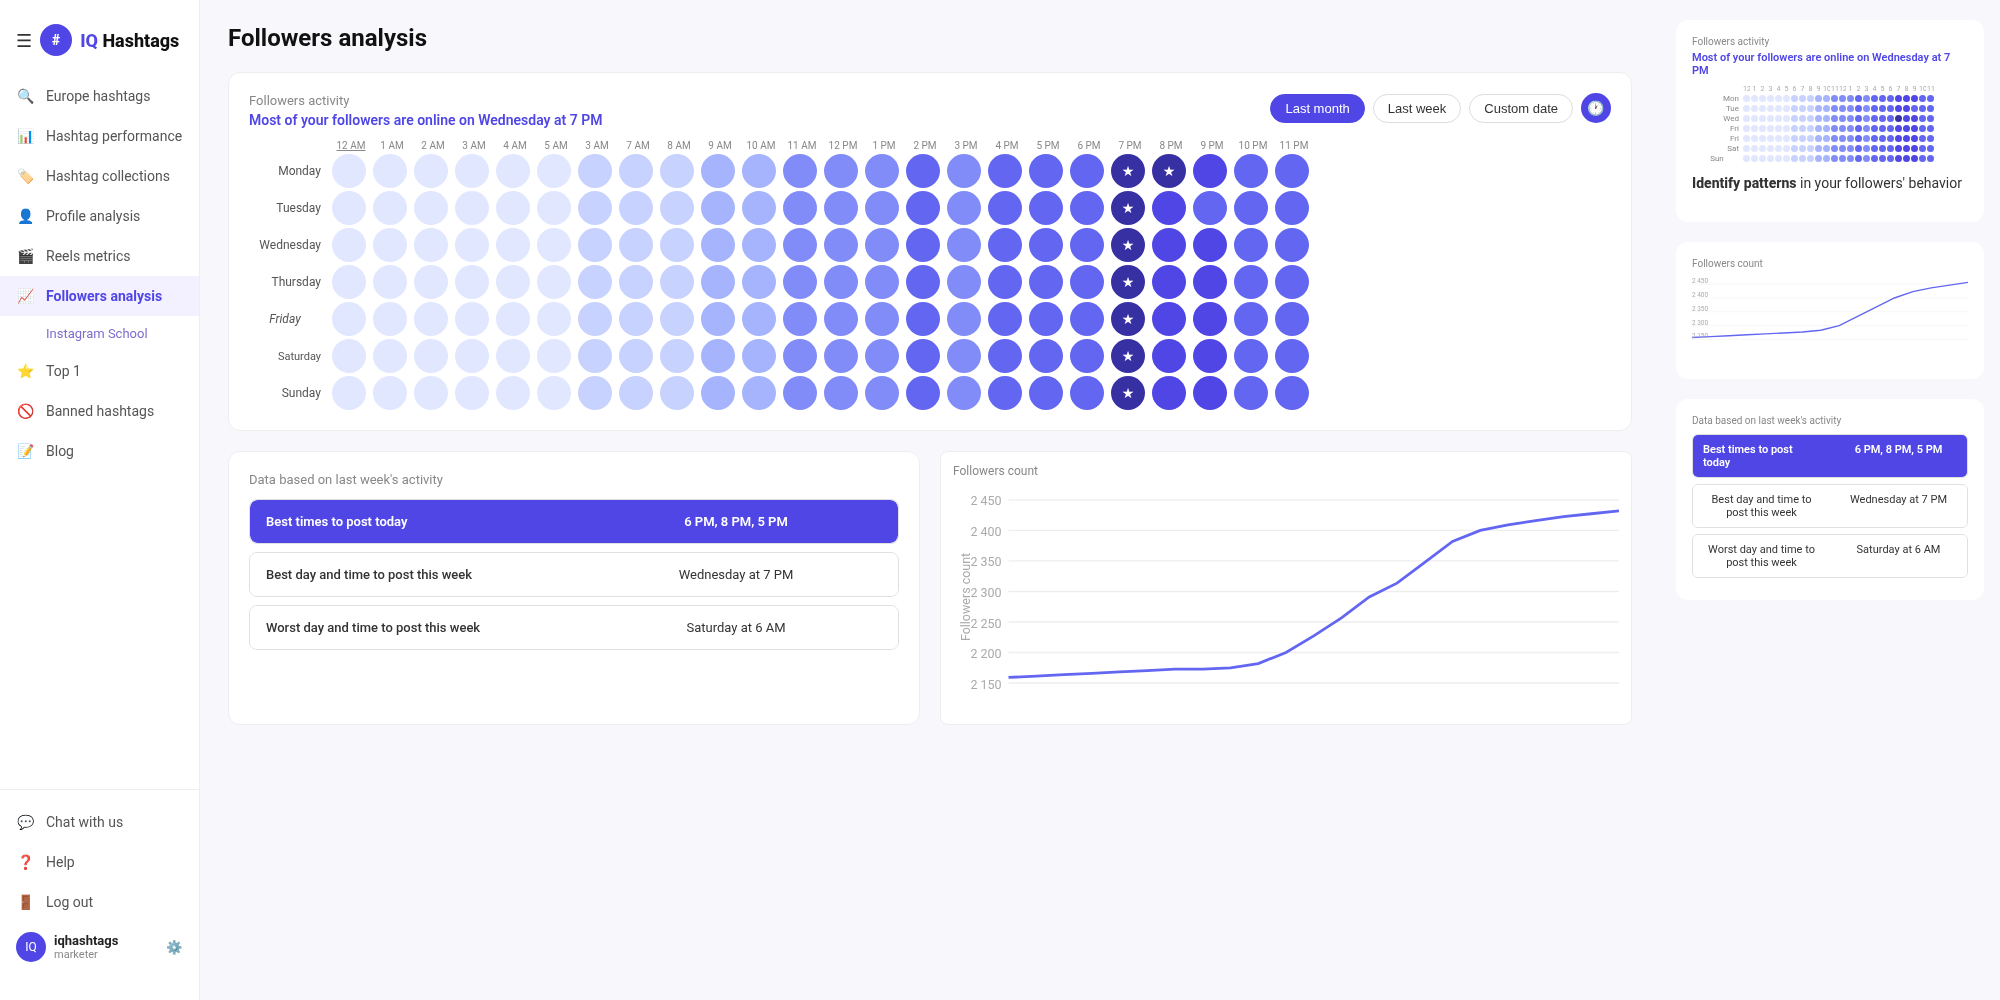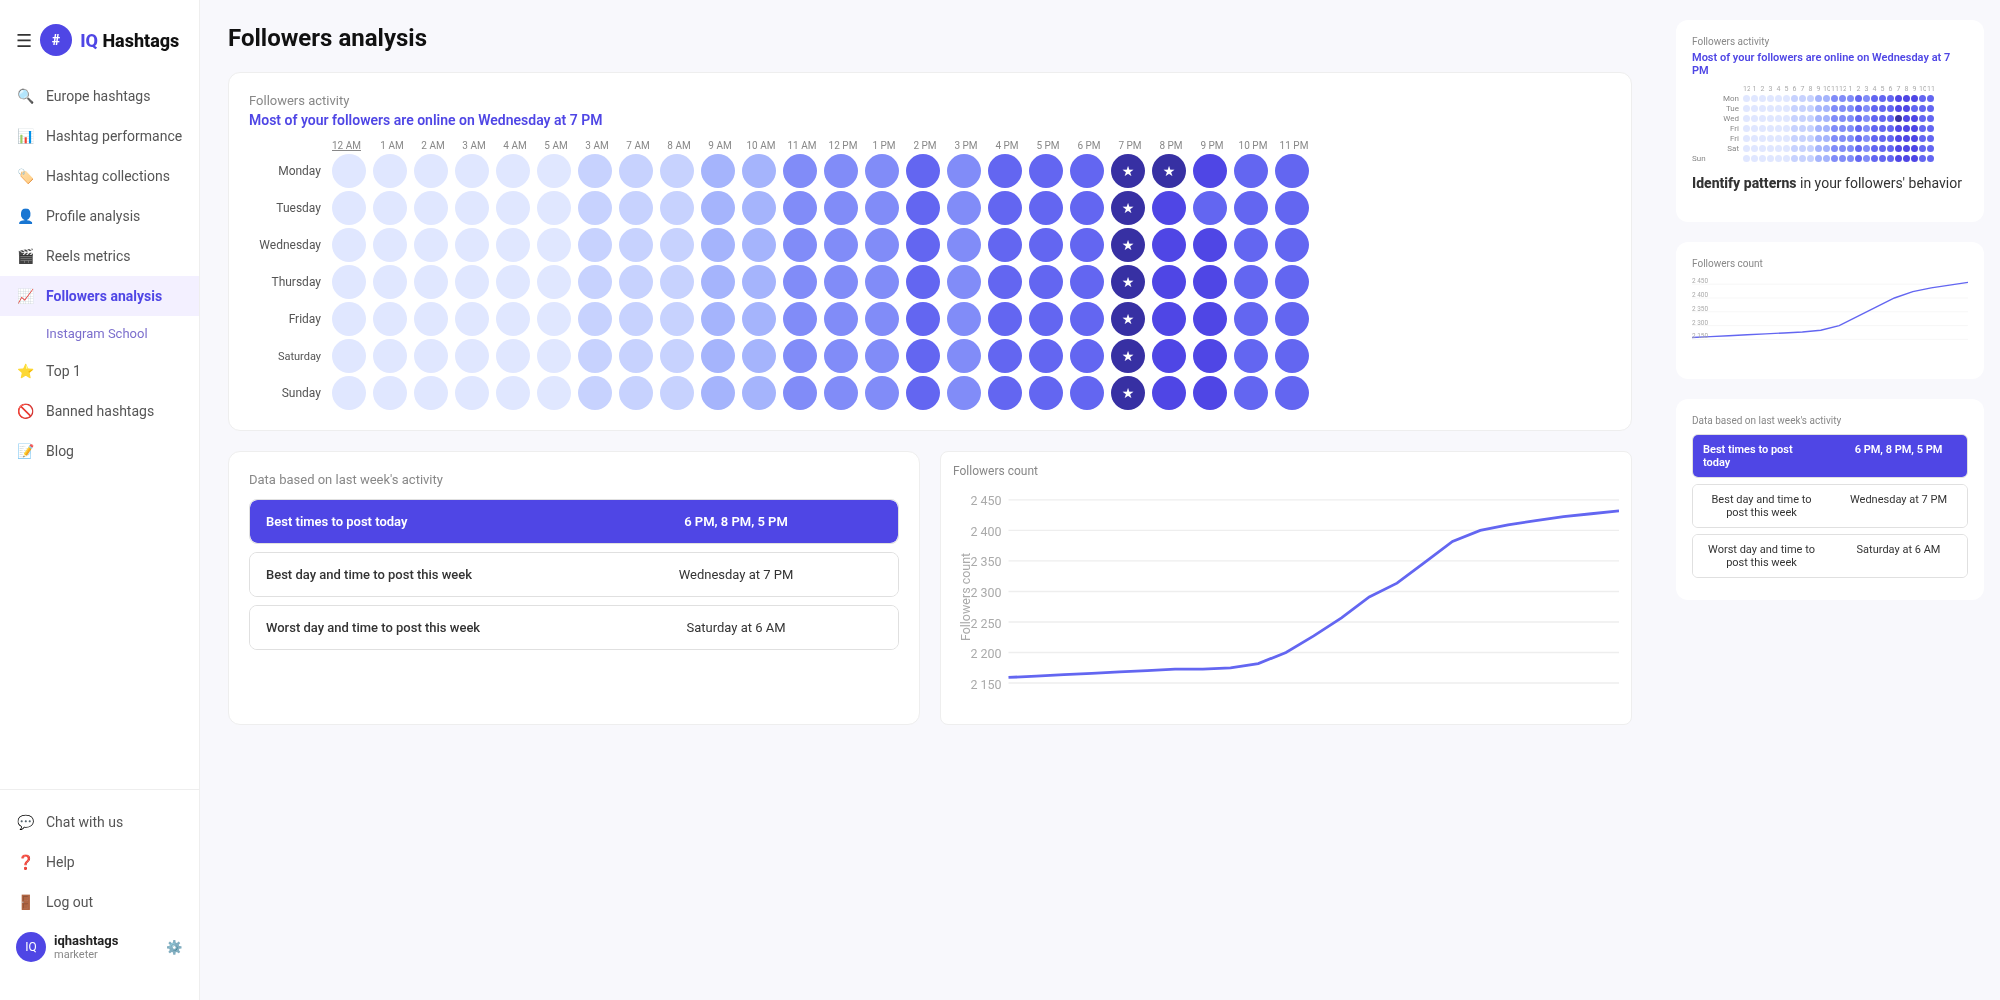--- a/index.html
+++ b/index.html
@@ -196,27 +196,33 @@
 
 <div class="main">
   <h1 class="page-title">Followers analysis</h1>
 
   <div class="card">
     <div class="card-header">
       <div>
         <div class="card-title">Followers activity</div>
         <div class="card-subtitle">Most of your followers are online on Wednesday at 7 PM</div>
       </div>
+      <div class="filter-btns">
+        <button class="filter-btn active">Last month</button>
+        <button class="filter-btn">Last week</button>
+        <button class="filter-btn">Custom date</button>
+        <button class="filter-btn-icon">🕐</button>
+      </div>
     </div>
 
 
     <div class="heatmap-container">
       <div id="heatmap-grid" style="display: grid; grid-template-columns: 80px repeat(24, 38px); gap: 3px; align-items: center;">
           <div></div>
-          <div style="font-size: 10px; color: rgb(136, 136, 136);  text-decoration: underline;">12 AM</div>
+          <div style="font-size: 10px; color: rgb(136, 136, 136); text-align: center; text-decoration: underline;">12 AM</div>
           <div style="font-size: 10px; color: rgb(136, 136, 136); text-align: center;">1 AM</div>
           <div style="font-size: 10px; color: rgb(136, 136, 136); text-align: center;">2 AM</div>
           <div style="font-size: 10px; color: rgb(136, 136, 136); text-align: center;">3 AM</div>
           <div style="font-size: 10px; color: rgb(136, 136, 136); text-align: center;">4 AM</div>
           <div style="font-size: 10px; color: rgb(136, 136, 136); text-align: center;">5 AM</div>
           <div style="font-size: 10px; color: rgb(136, 136, 136); text-align: center;">3 AM</div>
           <div style="font-size: 10px; color: rgb(136, 136, 136); text-align: center;">7 AM</div>
           <div style="font-size: 10px; color: rgb(136, 136, 136); text-align: center;">8 AM</div>
           <div style="font-size: 10px; color: rgb(136, 136, 136); text-align: center;">9 AM</div>
           <div style="font-size: 10px; color: rgb(136, 136, 136); text-align: center;">10 AM</div>
@@ -336,21 +342,21 @@
           <div style="width: 34px; height: 34px; border-radius: 50%; background: rgb(99, 102, 241); display: flex; align-items: center; justify-content: center;"></div>
           <div style="width: 34px; height: 34px; border-radius: 50%; background: rgb(99, 102, 241); display: flex; align-items: center; justify-content: center;"></div>
           <div style="width: 34px; height: 34px; border-radius: 50%; background: rgb(99, 102, 241); display: flex; align-items: center; justify-content: center;"></div>
           <div style="width: 34px; height: 34px; border-radius: 50%; background: rgb(55, 48, 163); display: flex; align-items: center; justify-content: center;">
             <span style="color: rgb(255, 255, 255); font-size: 14px; line-height: 1;">★</span>
           </div>
           <div style="width: 34px; height: 34px; border-radius: 50%; background: rgb(79, 70, 229); display: flex; align-items: center; justify-content: center;"></div>
           <div style="width: 34px; height: 34px; border-radius: 50%; background: rgb(79, 70, 229); display: flex; align-items: center; justify-content: center;"></div>
           <div style="width: 34px; height: 34px; border-radius: 50%; background: rgb(99, 102, 241); display: flex; align-items: center; justify-content: center;"></div>
           <div style="width: 34px; height: 34px; border-radius: 50%; background: rgb(99, 102, 241); display: flex; align-items: center; justify-content: center;"></div>
-          <div style="font-size: 12px; color: rgb(85, 85, 85); text-align: right; padding-right: 8px;">Friday</div>
+          <div style="font-size: 12px; color: rgb(85, 85, 85); text-align: center; padding-right: 8px; font-style: italic;">Friday</div>
           <div style="width: 34px; height: 34px; border-radius: 50%; background: rgb(224, 231, 255); display: flex; align-items: center; justify-content: center;"></div>
           <div style="width: 34px; height: 34px; border-radius: 50%; background: rgb(224, 231, 255); display: flex; align-items: center; justify-content: center;"></div>
           <div style="width: 34px; height: 34px; border-radius: 50%; background: rgb(224, 231, 255); display: flex; align-items: center; justify-content: center;"></div>
           <div style="width: 34px; height: 34px; border-radius: 50%; background: rgb(224, 231, 255); display: flex; align-items: center; justify-content: center;"></div>
           <div style="width: 34px; height: 34px; border-radius: 50%; background: rgb(224, 231, 255); display: flex; align-items: center; justify-content: center;"></div>
           <div style="width: 34px; height: 34px; border-radius: 50%; background: rgb(224, 231, 255); display: flex; align-items: center; justify-content: center;"></div>
           <div style="width: 34px; height: 34px; border-radius: 50%; background: rgb(199, 210, 254); display: flex; align-items: center; justify-content: center;"></div>
           <div style="width: 34px; height: 34px; border-radius: 50%; background: rgb(199, 210, 254); display: flex; align-items: center; justify-content: center;"></div>
           <div style="width: 34px; height: 34px; border-radius: 50%; background: rgb(199, 210, 254); display: flex; align-items: center; justify-content: center;"></div>
           <div style="width: 34px; height: 34px; border-radius: 50%; background: rgb(165, 180, 252); display: flex; align-items: center; justify-content: center;"></div>
@@ -648,21 +654,21 @@
         <div style="width: 7px; height: 7px; border-radius: 50%; background: rgb(99, 102, 241);"></div>
         <div style="width: 7px; height: 7px; border-radius: 50%; background: rgb(129, 140, 248);"></div>
         <div style="width: 7px; height: 7px; border-radius: 50%; background: rgb(99, 102, 241);"></div>
         <div style="width: 7px; height: 7px; border-radius: 50%; background: rgb(99, 102, 241);"></div>
         <div style="width: 7px; height: 7px; border-radius: 50%; background: rgb(99, 102, 241);"></div>
         <div style="width: 7px; height: 7px; border-radius: 50%; background: rgb(79, 70, 229);"></div>
         <div style="width: 7px; height: 7px; border-radius: 50%; background: rgb(79, 70, 229);"></div>
         <div style="width: 7px; height: 7px; border-radius: 50%; background: rgb(79, 70, 229);"></div>
         <div style="width: 7px; height: 7px; border-radius: 50%; background: rgb(99, 102, 241);"></div>
         <div style="width: 7px; height: 7px; border-radius: 50%; background: rgb(99, 102, 241);"></div>
-        <div style="font-size: 8px; color: rgb(136, 136, 136); text-align: left; padding-right: 0;">Sun</div>
+        <div style="font-size: 8px; color: rgb(136, 136, 136); text-align: center; padding-right: 0;">Sun</div>
         <div style="width: 7px; height: 7px; border-radius: 50%; background: rgb(224, 231, 255);"></div>
         <div style="width: 7px; height: 7px; border-radius: 50%; background: rgb(224, 231, 255);"></div>
         <div style="width: 7px; height: 7px; border-radius: 50%; background: rgb(224, 231, 255);"></div>
         <div style="width: 7px; height: 7px; border-radius: 50%; background: rgb(224, 231, 255);"></div>
         <div style="width: 7px; height: 7px; border-radius: 50%; background: rgb(224, 231, 255);"></div>
         <div style="width: 7px; height: 7px; border-radius: 50%; background: rgb(224, 231, 255);"></div>
         <div style="width: 7px; height: 7px; border-radius: 50%; background: rgb(199, 210, 254);"></div>
         <div style="width: 7px; height: 7px; border-radius: 50%; background: rgb(199, 210, 254);"></div>
         <div style="width: 7px; height: 7px; border-radius: 50%; background: rgb(199, 210, 254);"></div>
         <div style="width: 7px; height: 7px; border-radius: 50%; background: rgb(165, 180, 252);"></div>

